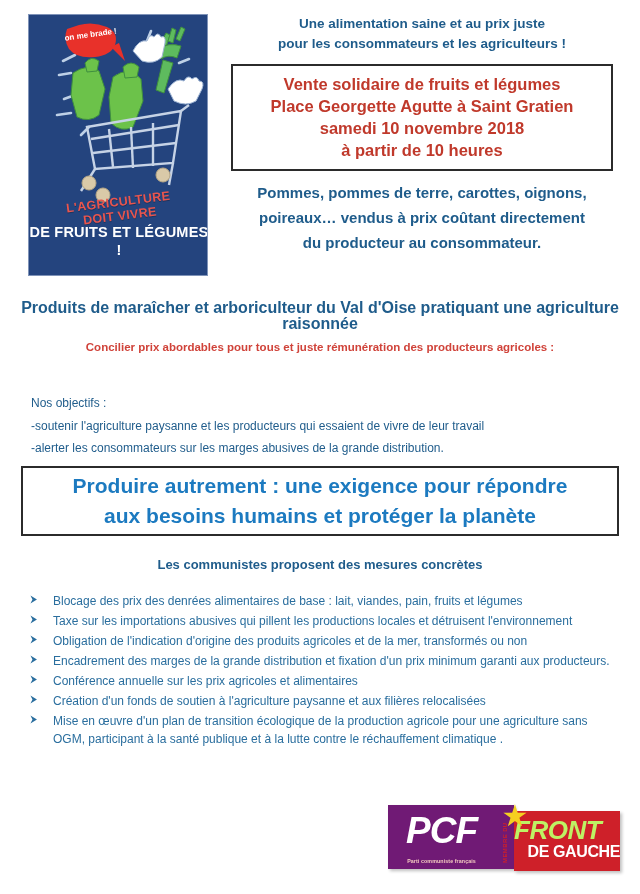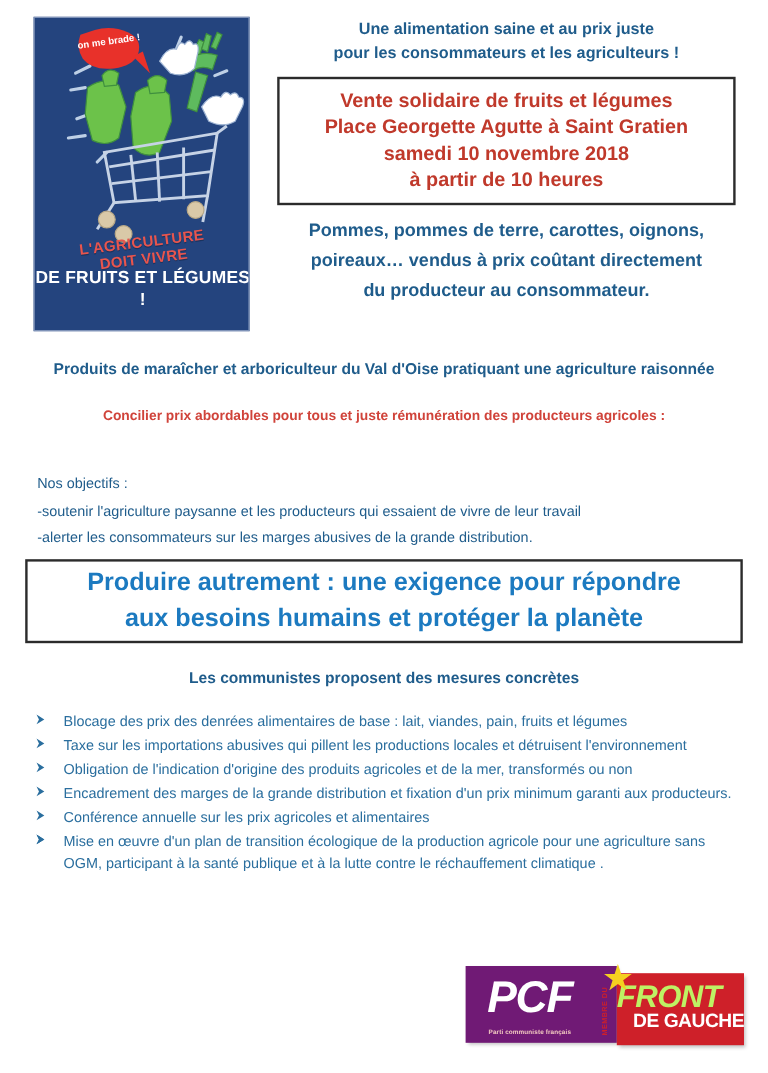--- a/index.html
+++ b/index.html
@@ -125,21 +125,21 @@
   .pcf-block p { margin: 0; }
 
   
   .mid-1 {
     position: absolute;
     left: 0; top: 300px;
     width: 640px;
     text-align: center;
     color: #1F5C8B;
     font-weight: bold;
-    font-size: 13px;
+    font-size: 16px;
     line-height: 16px;
   }
   .mid-red {
     position: absolute;
     left: 30px; top: 336px;
     width: 580px;
     text-align: center;
     color: #D0433A;
     font-weight: bold;
     font-size: 11.5px;
@@ -473,20 +473,21 @@
       </svg>
     </span>
     <span>Conférence annuelle sur les prix agricoles et alimentaires</span>
   </li>
   <li>
     <span class="bullet-arrow">
       <svg viewBox="0 0 16 16" width="13" height="13" xmlns="http://www.w3.org/2000/svg">
         <path d="M3 3 L11 8 L3 13 L5.5 8 Z" fill="currentColor"></path>
       </svg>
     </span>
+    <span>Création d'un fonds de soutien à l'agriculture paysanne et aux filières relocalisées</span>
   </li>
   <li style="width:360px;">
     <span class="bullet-arrow">
       <svg viewBox="0 0 16 16" width="13" height="13" xmlns="http://www.w3.org/2000/svg">
         <path d="M3 3 L11 8 L3 13 L5.5 8 Z" fill="currentColor"></path>
       </svg>
     </span>
     <span style="display:block;width:555px;">Mise en œuvre d'un plan de transition écologique de la production agricole pour une agriculture sans OGM, participant à la santé publique et à la lutte contre le réchauffement climatique .</span>
   </li>
 </ul>

